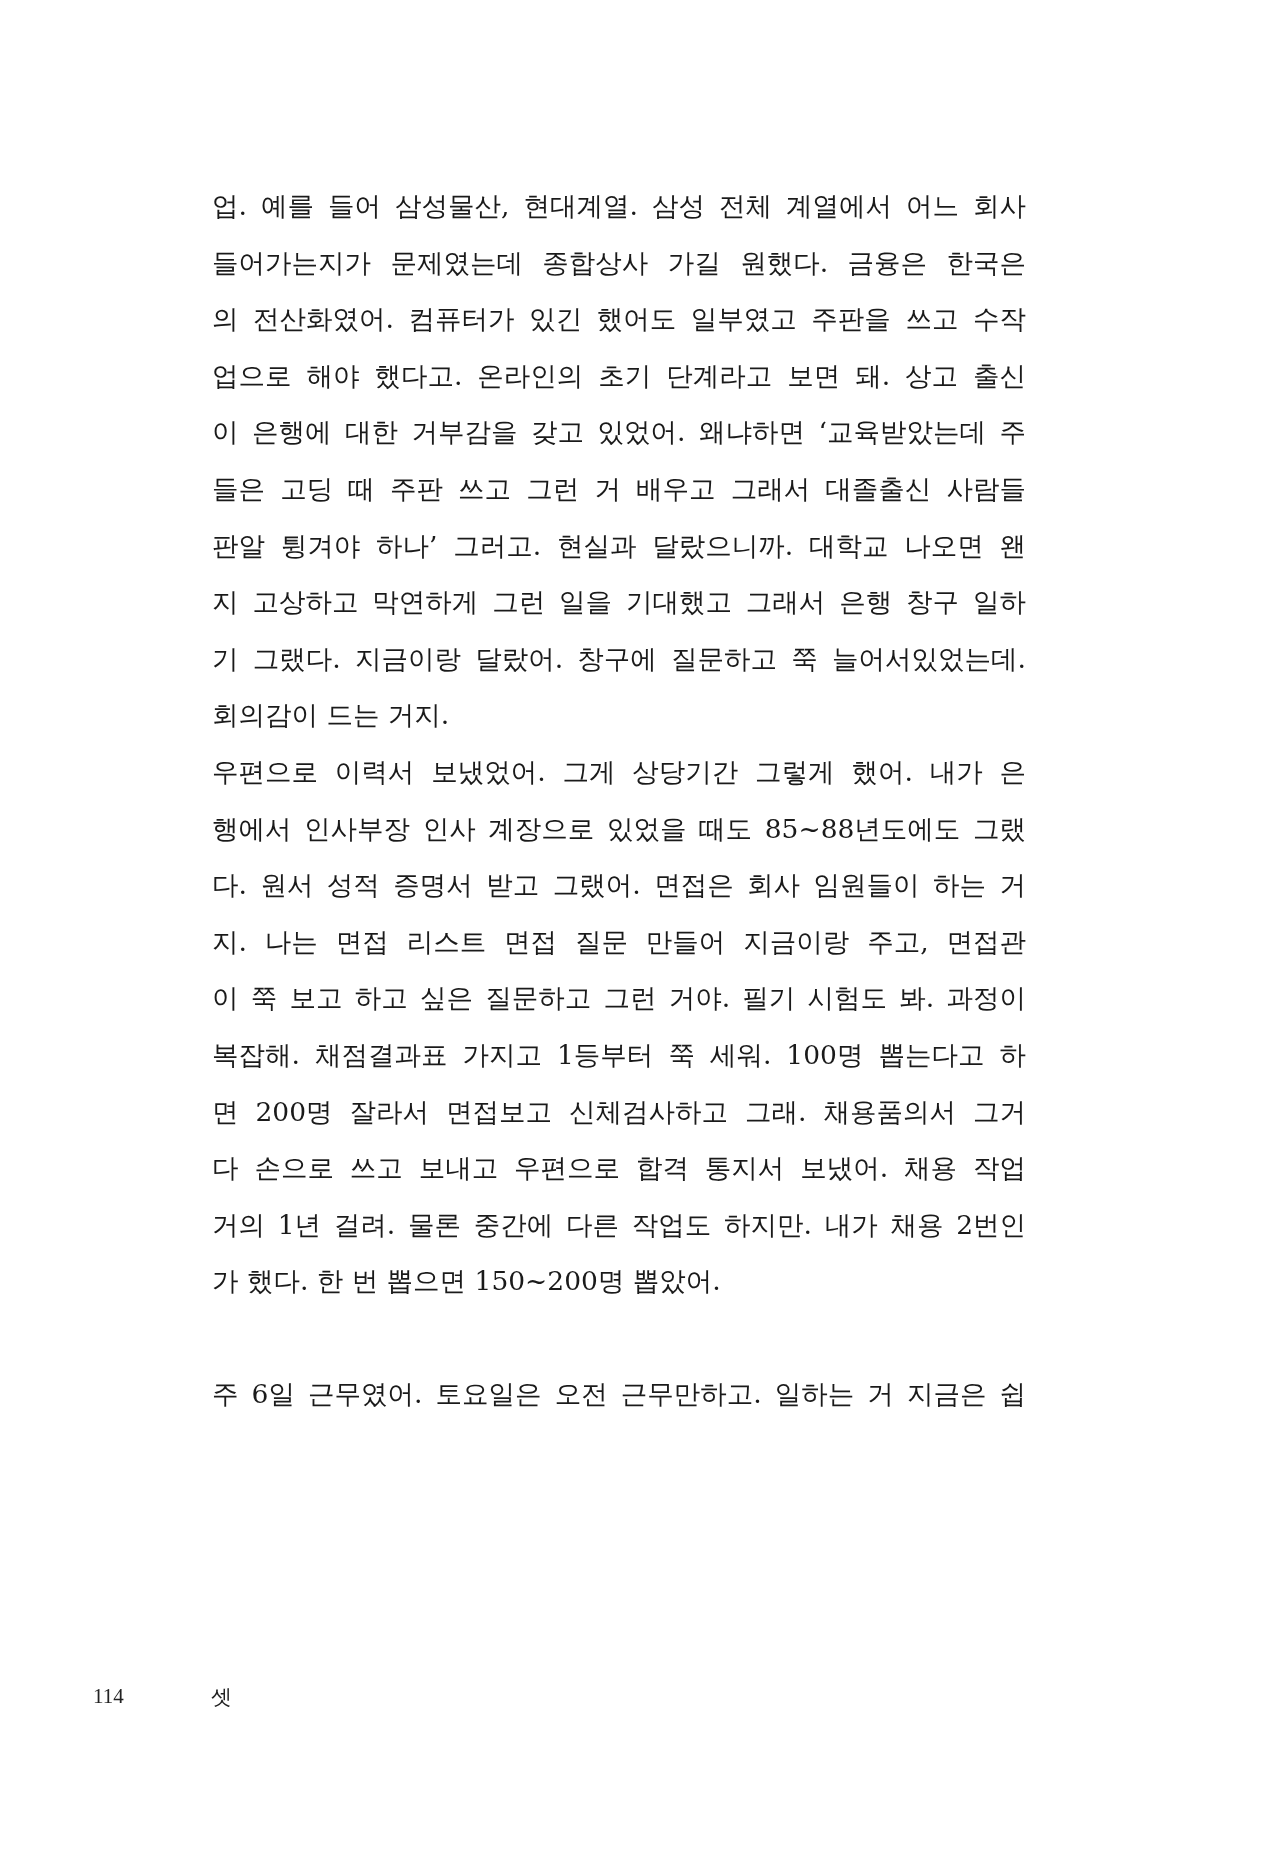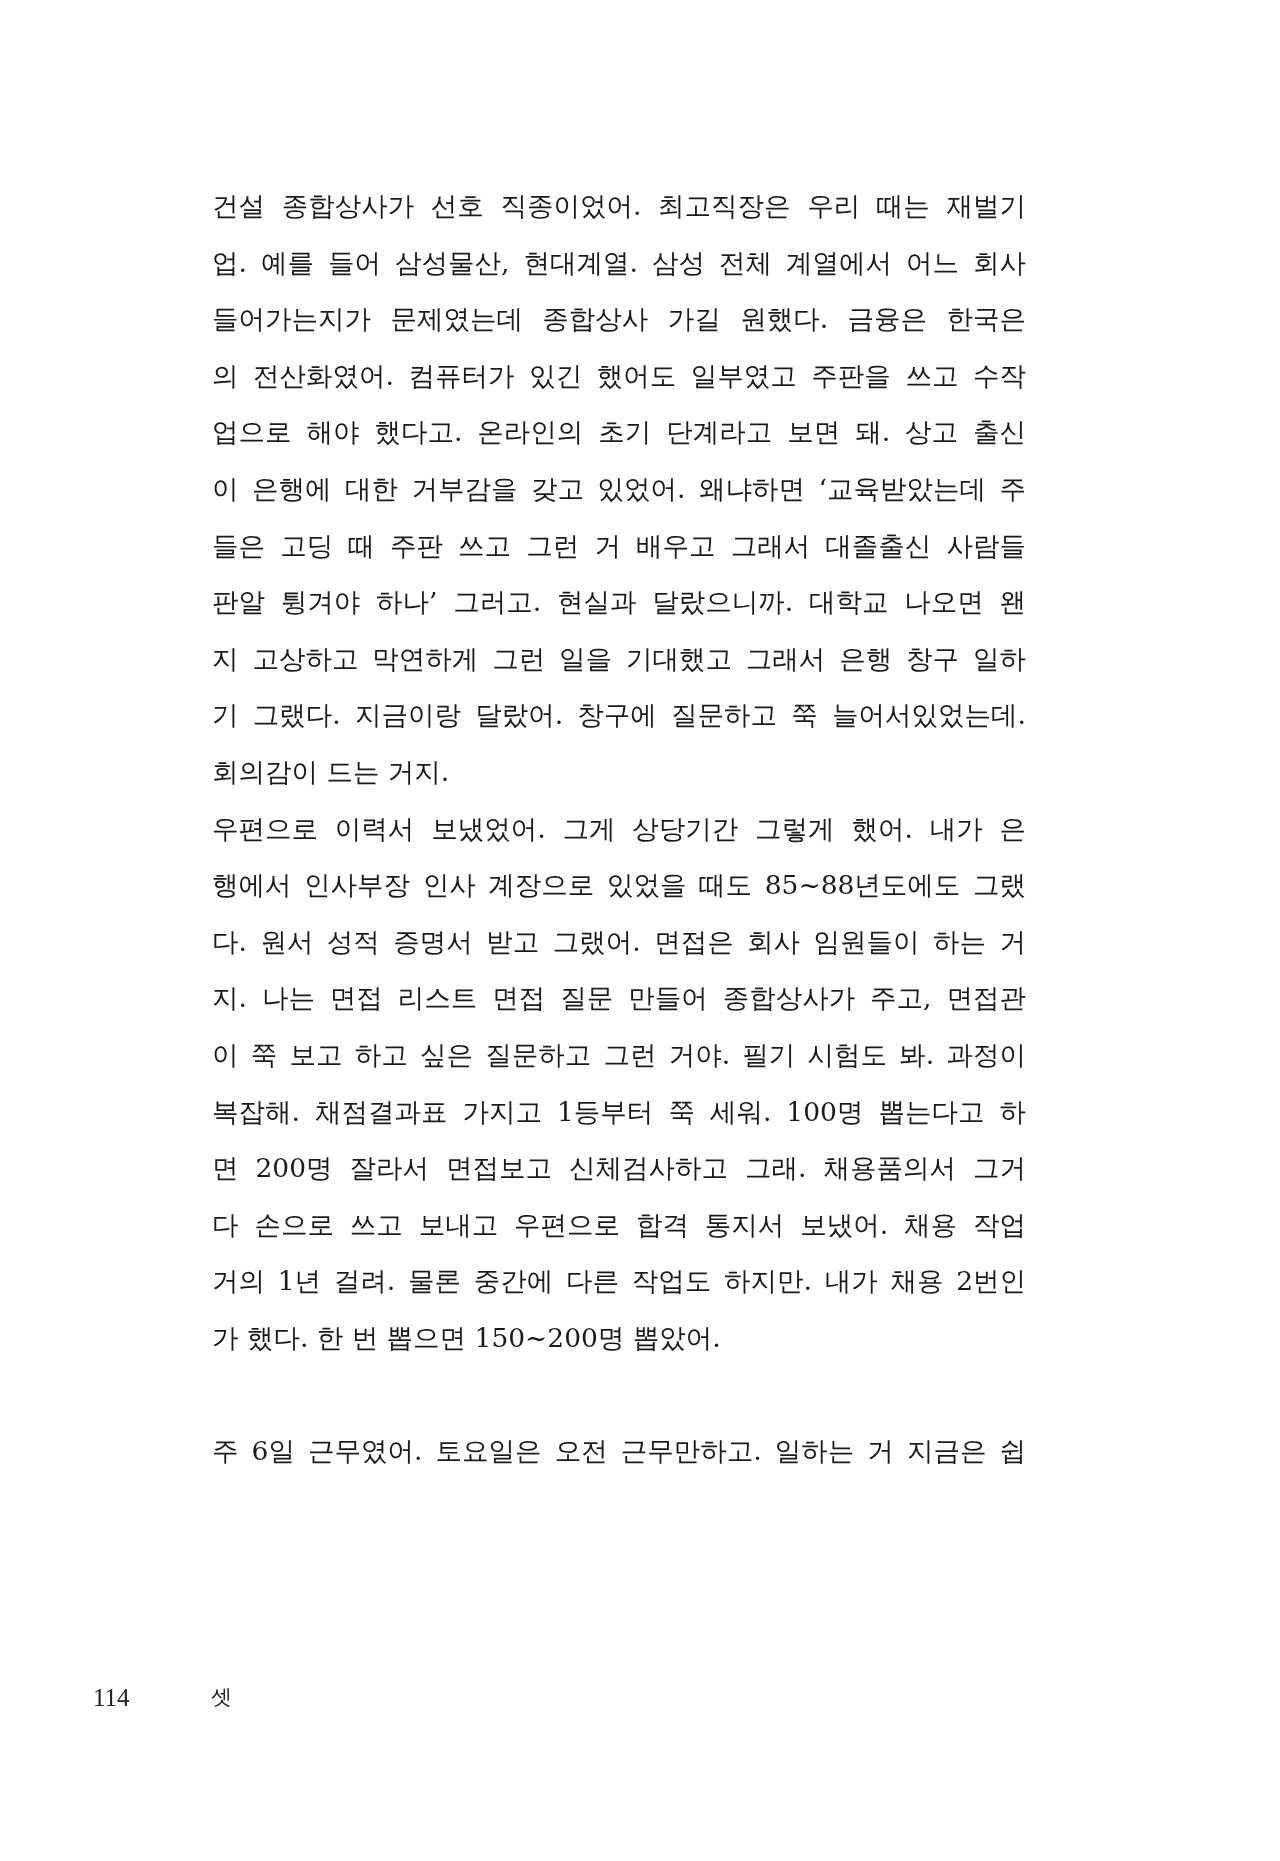--- a/index.html
+++ b/index.html
@@ -4,49 +4,48 @@
 <style>
   html, body { margin: 0; padding: 0; background: #ffffff; }
   body { width: 1280px; height: 1861px; position: relative; overflow: hidden;
          font-family: "DejaVu Serif", "Liberation Serif", serif; color: #1a1a1a; }
   .page { position: absolute; left: 0; top: 0; width: 1280px; height: 1861px; background: #fff; }
   .body-text { position: absolute; left: 212px; top: 182px; width: 814px; }
   .line { height: 56.6px; line-height: 48px; font-size: 26.5px; white-space: nowrap;
           text-align: justify; text-align-last: justify; overflow: hidden; }
   .line.end { text-align-last: left; }
   .gap { height: 56.6px; }
-  .footer-num { position: absolute; left: 93px; top: 1684px; font-size: 25px;
+  .footer-num { position: absolute; left: 93px; top: 1684px; font-size: 21px;
                 font-family: "Liberation Serif", serif; color: #222; }
   .footer-title { position: absolute; left: 211px; top: 1683px; font-size: 21px; color: #222; }
 </style>
 </head>
 <body>
 
 <div class="page">
   <div class="body-text">
 
     <div>
-      <div class="line">건설 종합상사가 선호 직종이었어. 최고직장은 우리 때는 재벌기</div>
       <div class="line">업. 예를 들어 삼성물산, 현대계열. 삼성 전체 계열에서 어느 회사</div>
       <div class="line">들어가는지가 문제였는데 종합상사 가길 원했다. 금융은 한국은</div>
       <div class="line">의 전산화였어. 컴퓨터가 있긴 했어도 일부였고 주판을 쓰고 수작</div>
       <div class="line">업으로 해야 했다고. 온라인의 초기 단계라고 보면 돼. 상고 출신</div>
       <div class="line">이 은행에 대한 거부감을 갖고 있었어. 왜냐하면 ‘교육받았는데 주</div>
       <div class="line">들은 고딩 때 주판 쓰고 그런 거 배우고 그래서 대졸출신 사람들</div>
       <div class="line">판알 튕겨야 하나’ 그러고. 현실과 달랐으니까. 대학교 나오면 왠</div>
       <div class="line">지 고상하고 막연하게 그런 일을 기대했고 그래서 은행 창구 일하</div>
       <div class="line">기 그랬다. 지금이랑 달랐어. 창구에 질문하고 쭉 늘어서있었는데.</div>
       <div class="line end">회의감이 드는 거지.</div>
     </div>
 
     <div>
       <div class="line">우편으로 이력서 보냈었어. 그게 상당기간 그렇게 했어. 내가 은</div>
       <div class="line">행에서 인사부장 인사 계장으로 있었을 때도 85~88년도에도 그랬</div>
       <div class="line">다. 원서 성적 증명서 받고 그랬어. 면접은 회사 임원들이 하는 거</div>
-      <div class="line">지. 나는 면접 리스트 면접 질문 만들어 종합상사가 주고, 면접관</div>
+      <div class="line">지. 나는 면접 리스트 면접 질문 만들어 지금이랑 주고, 면접관</div>
       <div class="line">이 쭉 보고 하고 싶은 질문하고 그런 거야. 필기 시험도 봐. 과정이</div>
       <div class="line">복잡해. 채점결과표 가지고 1등부터 쭉 세워. 100명 뽑는다고 하</div>
       <div class="line">면 200명 잘라서 면접보고 신체검사하고 그래. 채용품의서 그거</div>
       <div class="line">다 손으로 쓰고 보내고 우편으로 합격 통지서 보냈어. 채용 작업</div>
       <div class="line">거의 1년 걸려. 물론 중간에 다른 작업도 하지만. 내가 채용 2번인</div>
       <div class="line end">가 했다. 한 번 뽑으면 150~200명 뽑았어.</div>
     </div>
     <div class="gap"></div>
 
     <div>

